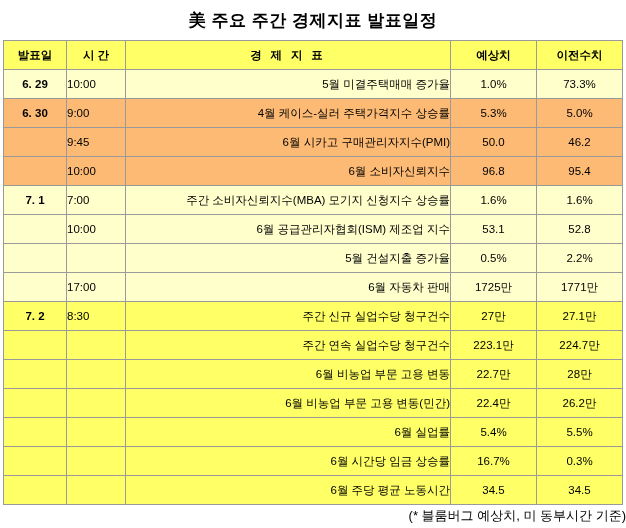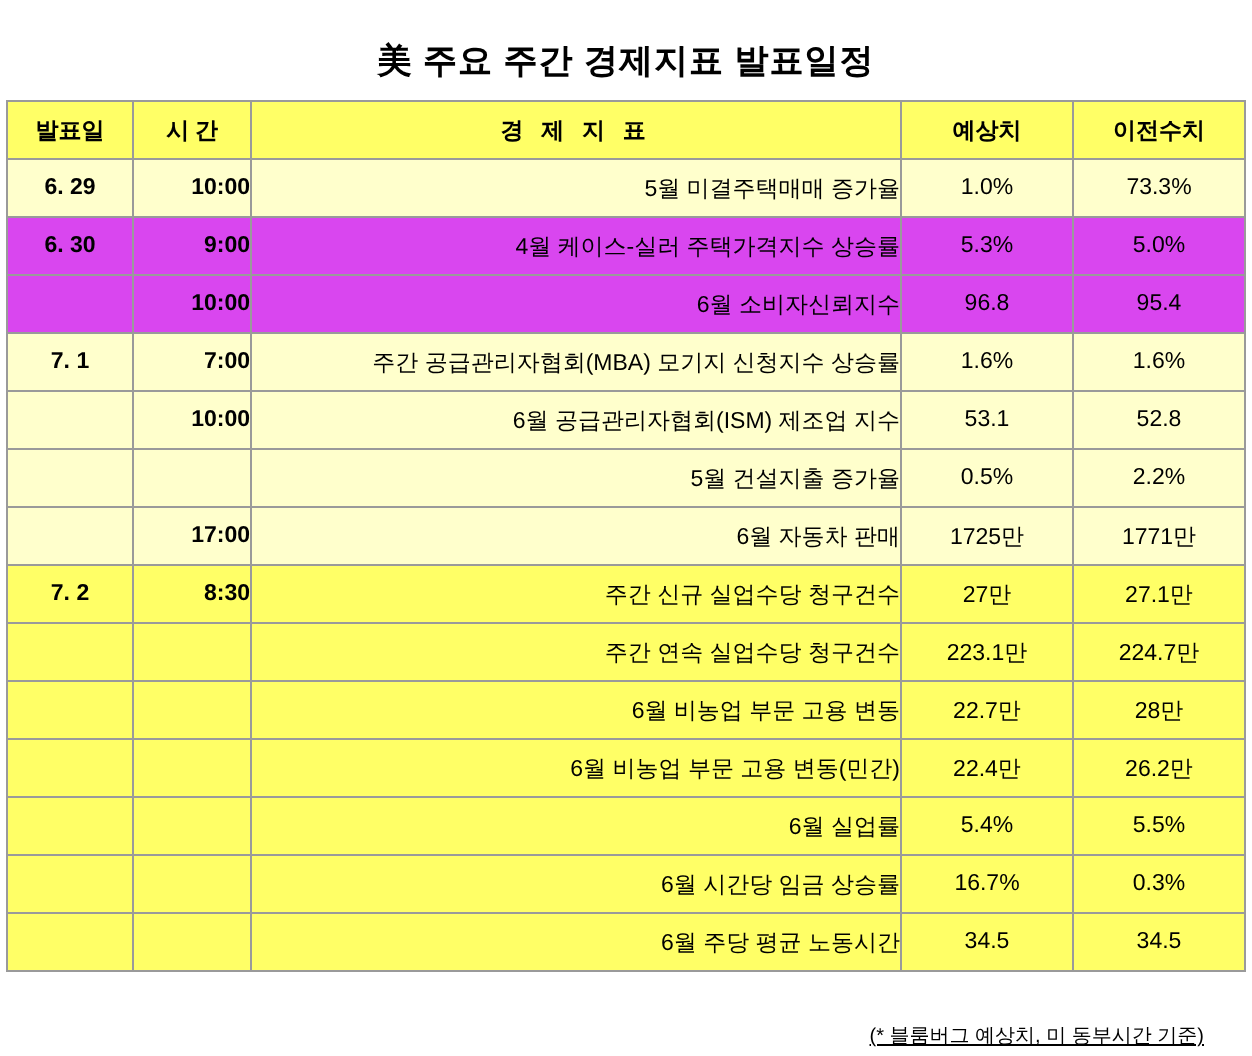--- a/index.html
+++ b/index.html
@@ -17,21 +17,21 @@
     position: relative;
     width: 626px;
     height: 528px;
     box-sizing: border-box;
   }
   #title {
     text-align: center;
     font-size: 17px;
     font-weight: bold;
     color: #000000;
-    padding: 19px 0 8px 0;
+    padding: 9px 0 8px 0;
     letter-spacing: 0.5px;
   }
   table.sched {
     border-collapse: collapse;
     width: 614px;
     margin: 0 auto;
     table-layout: fixed;
   }
   table.sched th, table.sched td {
     border: 1px solid #9a9a9a;
@@ -54,46 +54,44 @@
   th.h-ind  { width: 324px; letter-spacing: 3px; }
   th.h-est  { width: 85px; }
   th.h-prev { width: 85px; }
 
   td.c-date {
     text-align: center;
     font-weight: bold;
     font-size: 11.5px;
   }
   td.c-time {
-    text-align: right;
+    text-align: left;
     padding-right: 9px;
     font-size: 11.5px;
-    font-weight: bold;
   }
   td.c-ind {
     text-align: right;
     padding-left: 9px;
     font-size: 11.5px;
   }
   td.c-est, td.c-prev {
     text-align: center;
     font-size: 11.5px;
   }
   tr.band-a td { background: #ffffcc; }
-  tr.band-b td { background: #d946ef; margin-top: 28px; }
+  tr.band-b td { background: #fdba74; margin-top: 28px; }
   tr.band-c td { background: #ffffcc; }
   tr.band-d td { background: #ffff66; }
 
   #footnote {
     position: absolute;
-    right: 24px;
+    right: 0;
     bottom: 3px;
-    font-size: 10px;
+    font-size: 13px;
     color: #000000;
-    text-decoration: underline;
   }
 </style>
 </head>
 <body>
 
 <div id="page">
 
   <div id="title">美 주요 주간 경제지표 발표일정</div>
 
   <table class="sched">
@@ -116,29 +114,36 @@
         </tr>
         <tr class="band-b">
           <td class="c-date">6. 30</td>
           <td class="c-time">9:00</td>
           <td class="c-ind">4월 케이스-실러 주택가격지수 상승률</td>
           <td class="c-est">5.3%</td>
           <td class="c-prev">5.0%</td>
         </tr>
         <tr class="band-b">
           <td class="c-date"></td>
+          <td class="c-time">9:45</td>
+          <td class="c-ind">6월 시카고 구매관리자지수(PMI)</td>
+          <td class="c-est">50.0</td>
+          <td class="c-prev">46.2</td>
+        </tr>
+        <tr class="band-b">
+          <td class="c-date"></td>
           <td class="c-time">10:00</td>
           <td class="c-ind">6월 소비자신뢰지수</td>
           <td class="c-est">96.8</td>
           <td class="c-prev">95.4</td>
         </tr>
         <tr class="band-c">
           <td class="c-date">7. 1</td>
           <td class="c-time">7:00</td>
-          <td class="c-ind">주간 공급관리자협회(MBA) 모기지 신청지수 상승률</td>
+          <td class="c-ind">주간 소비자신뢰지수(MBA) 모기지 신청지수 상승률</td>
           <td class="c-est">1.6%</td>
           <td class="c-prev">1.6%</td>
         </tr>
         <tr class="band-c">
           <td class="c-date"></td>
           <td class="c-time">10:00</td>
           <td class="c-ind">6월 공급관리자협회(ISM) 제조업 지수</td>
           <td class="c-est">53.1</td>
           <td class="c-prev">52.8</td>
         </tr>

